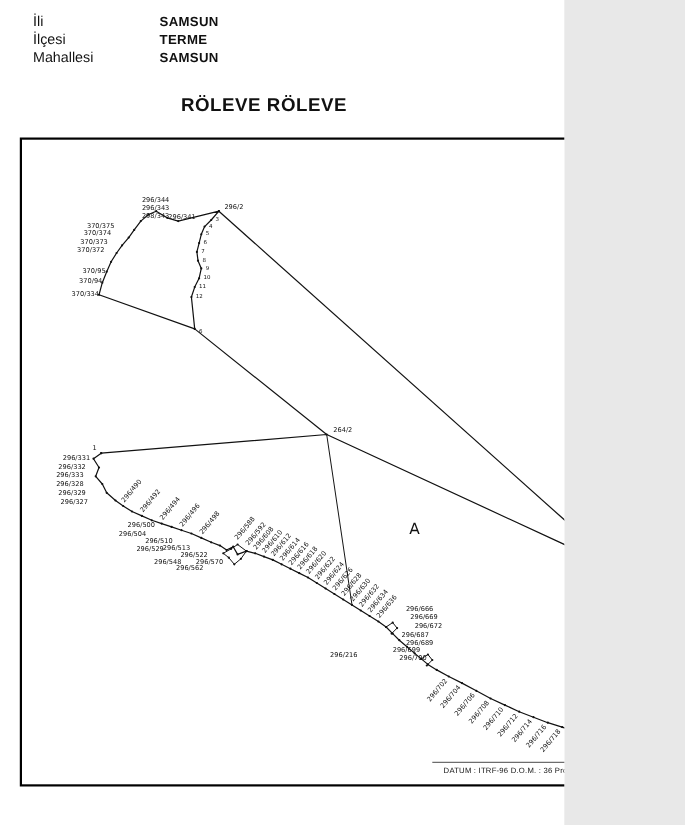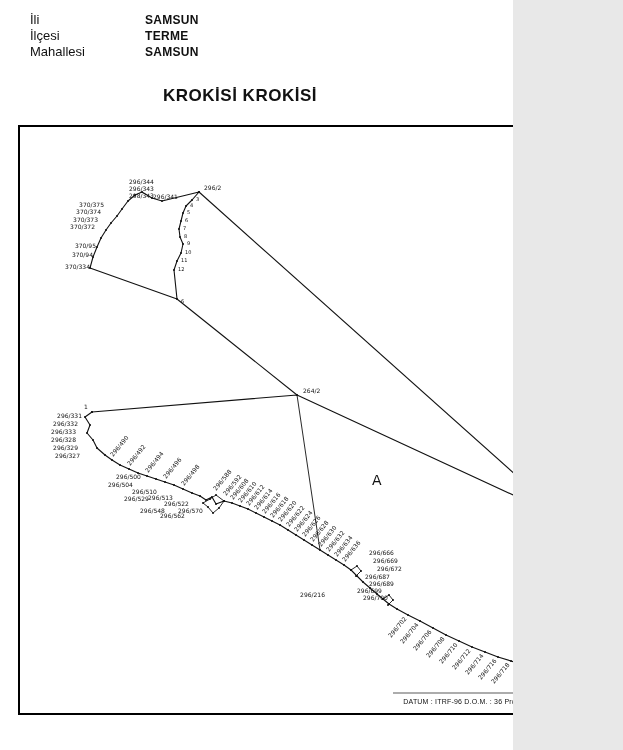--- a/index.html
+++ b/index.html
@@ -39,21 +39,21 @@
     <div class="hdr-row">
       <span class="hdr-label">İlçesi</span>
       <span class="hdr-value">TERME</span>
     </div>
     <div class="hdr-row">
       <span class="hdr-label">Mahallesi</span>
       <span class="hdr-value">SAMSUN</span>
     </div>
   </div>
 
-  <div class="title">KROKİSİ KROKİSİ</div>
+  <div class="title">RÖLEVE RÖLEVE</div>
 
   <div class="mapbox">
     <svg id="survey-svg" viewBox="0 0 583 586" preserveAspectRatio="xMidYMid meet">
         <polyline points="179,65 172,73 166,79 163,86 161,94 159,102 160,110 163,117 161,126 157,134 154,143 157,172 70,141 73,130 77,120 81,111 86,103 91,96 97,89 102,82 108,74 115,68 122,65 132,71 142,74 179,65" fill="none" stroke="#111111" stroke-width="1.1" stroke-linejoin="round"></polyline>
         <circle cx="179" cy="65" r="1" fill="#111111"></circle>
         <circle cx="172" cy="73" r="1" fill="#111111"></circle>
         <circle cx="166" cy="79" r="1" fill="#111111"></circle>
         <circle cx="163" cy="86" r="1" fill="#111111"></circle>
         <circle cx="161" cy="94" r="1" fill="#111111"></circle>
         <circle cx="159" cy="102" r="1" fill="#111111"></circle>

